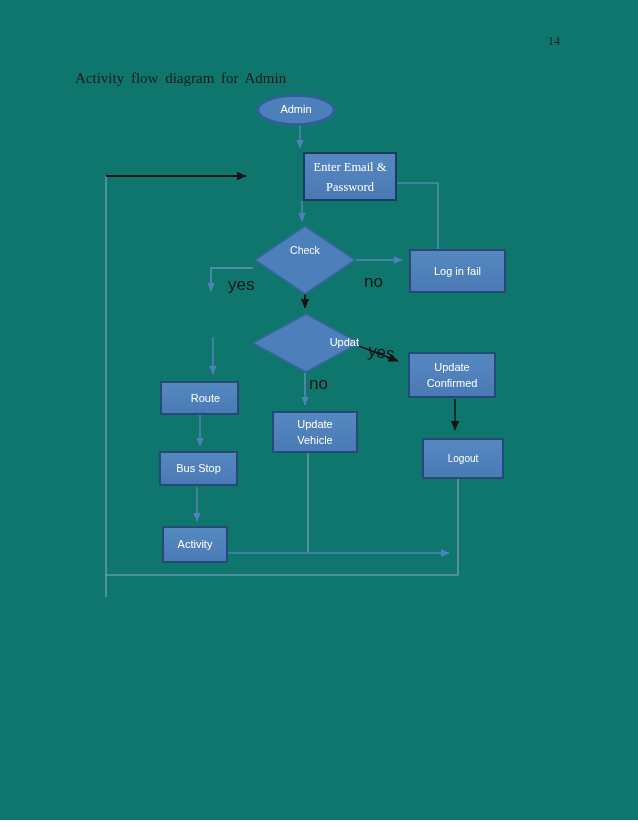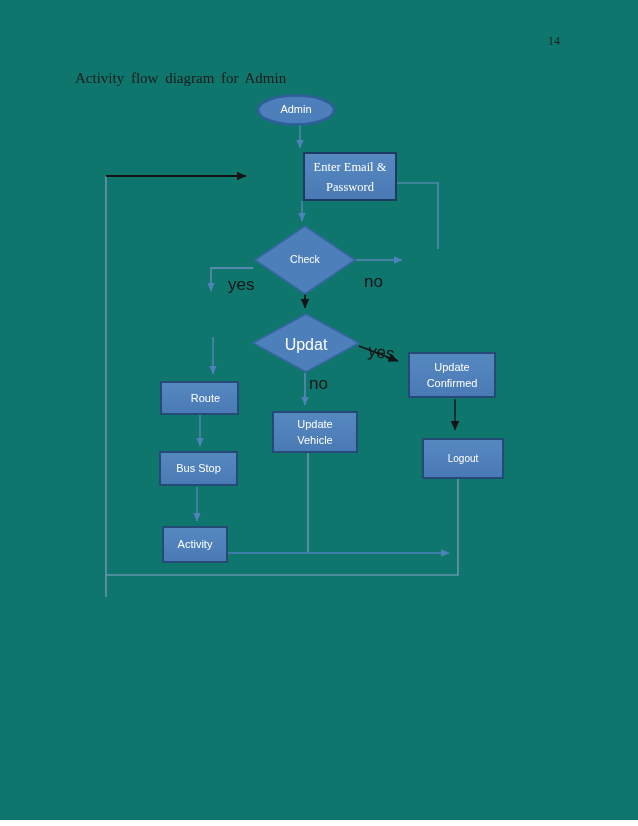--- a/index.html
+++ b/index.html
@@ -81,28 +81,31 @@
       <path d="M359,346 L398,361" stroke="#141414" stroke-width="1.5" fill="none" marker-end="url(#ak)"></path>
       <path d="M455,399 L455,430" stroke="#141414" stroke-width="1.4" fill="none" marker-end="url(#ak)"></path>
 
       <ellipse cx="296" cy="110" rx="38" ry="14.5" fill="#4d7fba" stroke="#2f5f99" stroke-width="2.6"></ellipse>
 
       <polygon points="305,226 355,260 305,294 255,260" fill="#4d7fba" stroke="#36669f" stroke-width="1.6"></polygon>
       <polygon points="306,314 359,343 306,372 253,343" fill="#4d7fba" stroke="#36669f" stroke-width="1.6"></polygon>
     </svg>
 
     <div class="shape-label" style="left:258px; top:103px; width:76px;">Admin</div>
-    <div class="shape-label" style="left:255px; top:253px; width:100px; font-size:10.5px;">Check</div>
-    <div class="shape-label" style="left:253px; top:336px; width:106px; font-size:16px;">Updat</div>
+    <div class="shape-label" style="left:255px; top:244px; width:100px; font-size:10.5px;">Check</div>
+    <div class="shape-label" style="left:253px; top:336px; width:106px; font-size:11px;text-align:right;">Updat</div>
 
     <div class="node serif" style="left:255px; top:152px; width:94px; height:49px;margin-left:48px;">
       <span>Enter Email &amp;</span>
       <span>Password</span>
     </div>
 
+    <div class="node" style="left:409px; top:249px; width:97px; height:44px;">
+      <span>Log in fail</span>
+    </div>
 
 
     <div class="node" style="left:408px; top:352px; width:88px; height:46px;">
       <span>Update</span>
       <span>Confirmed</span>
     </div>
 
     <div class="node" style="left:160px; top:381px; width:79px; height:34px;padding-left:12px;">
       <span>Route</span>
     </div>

